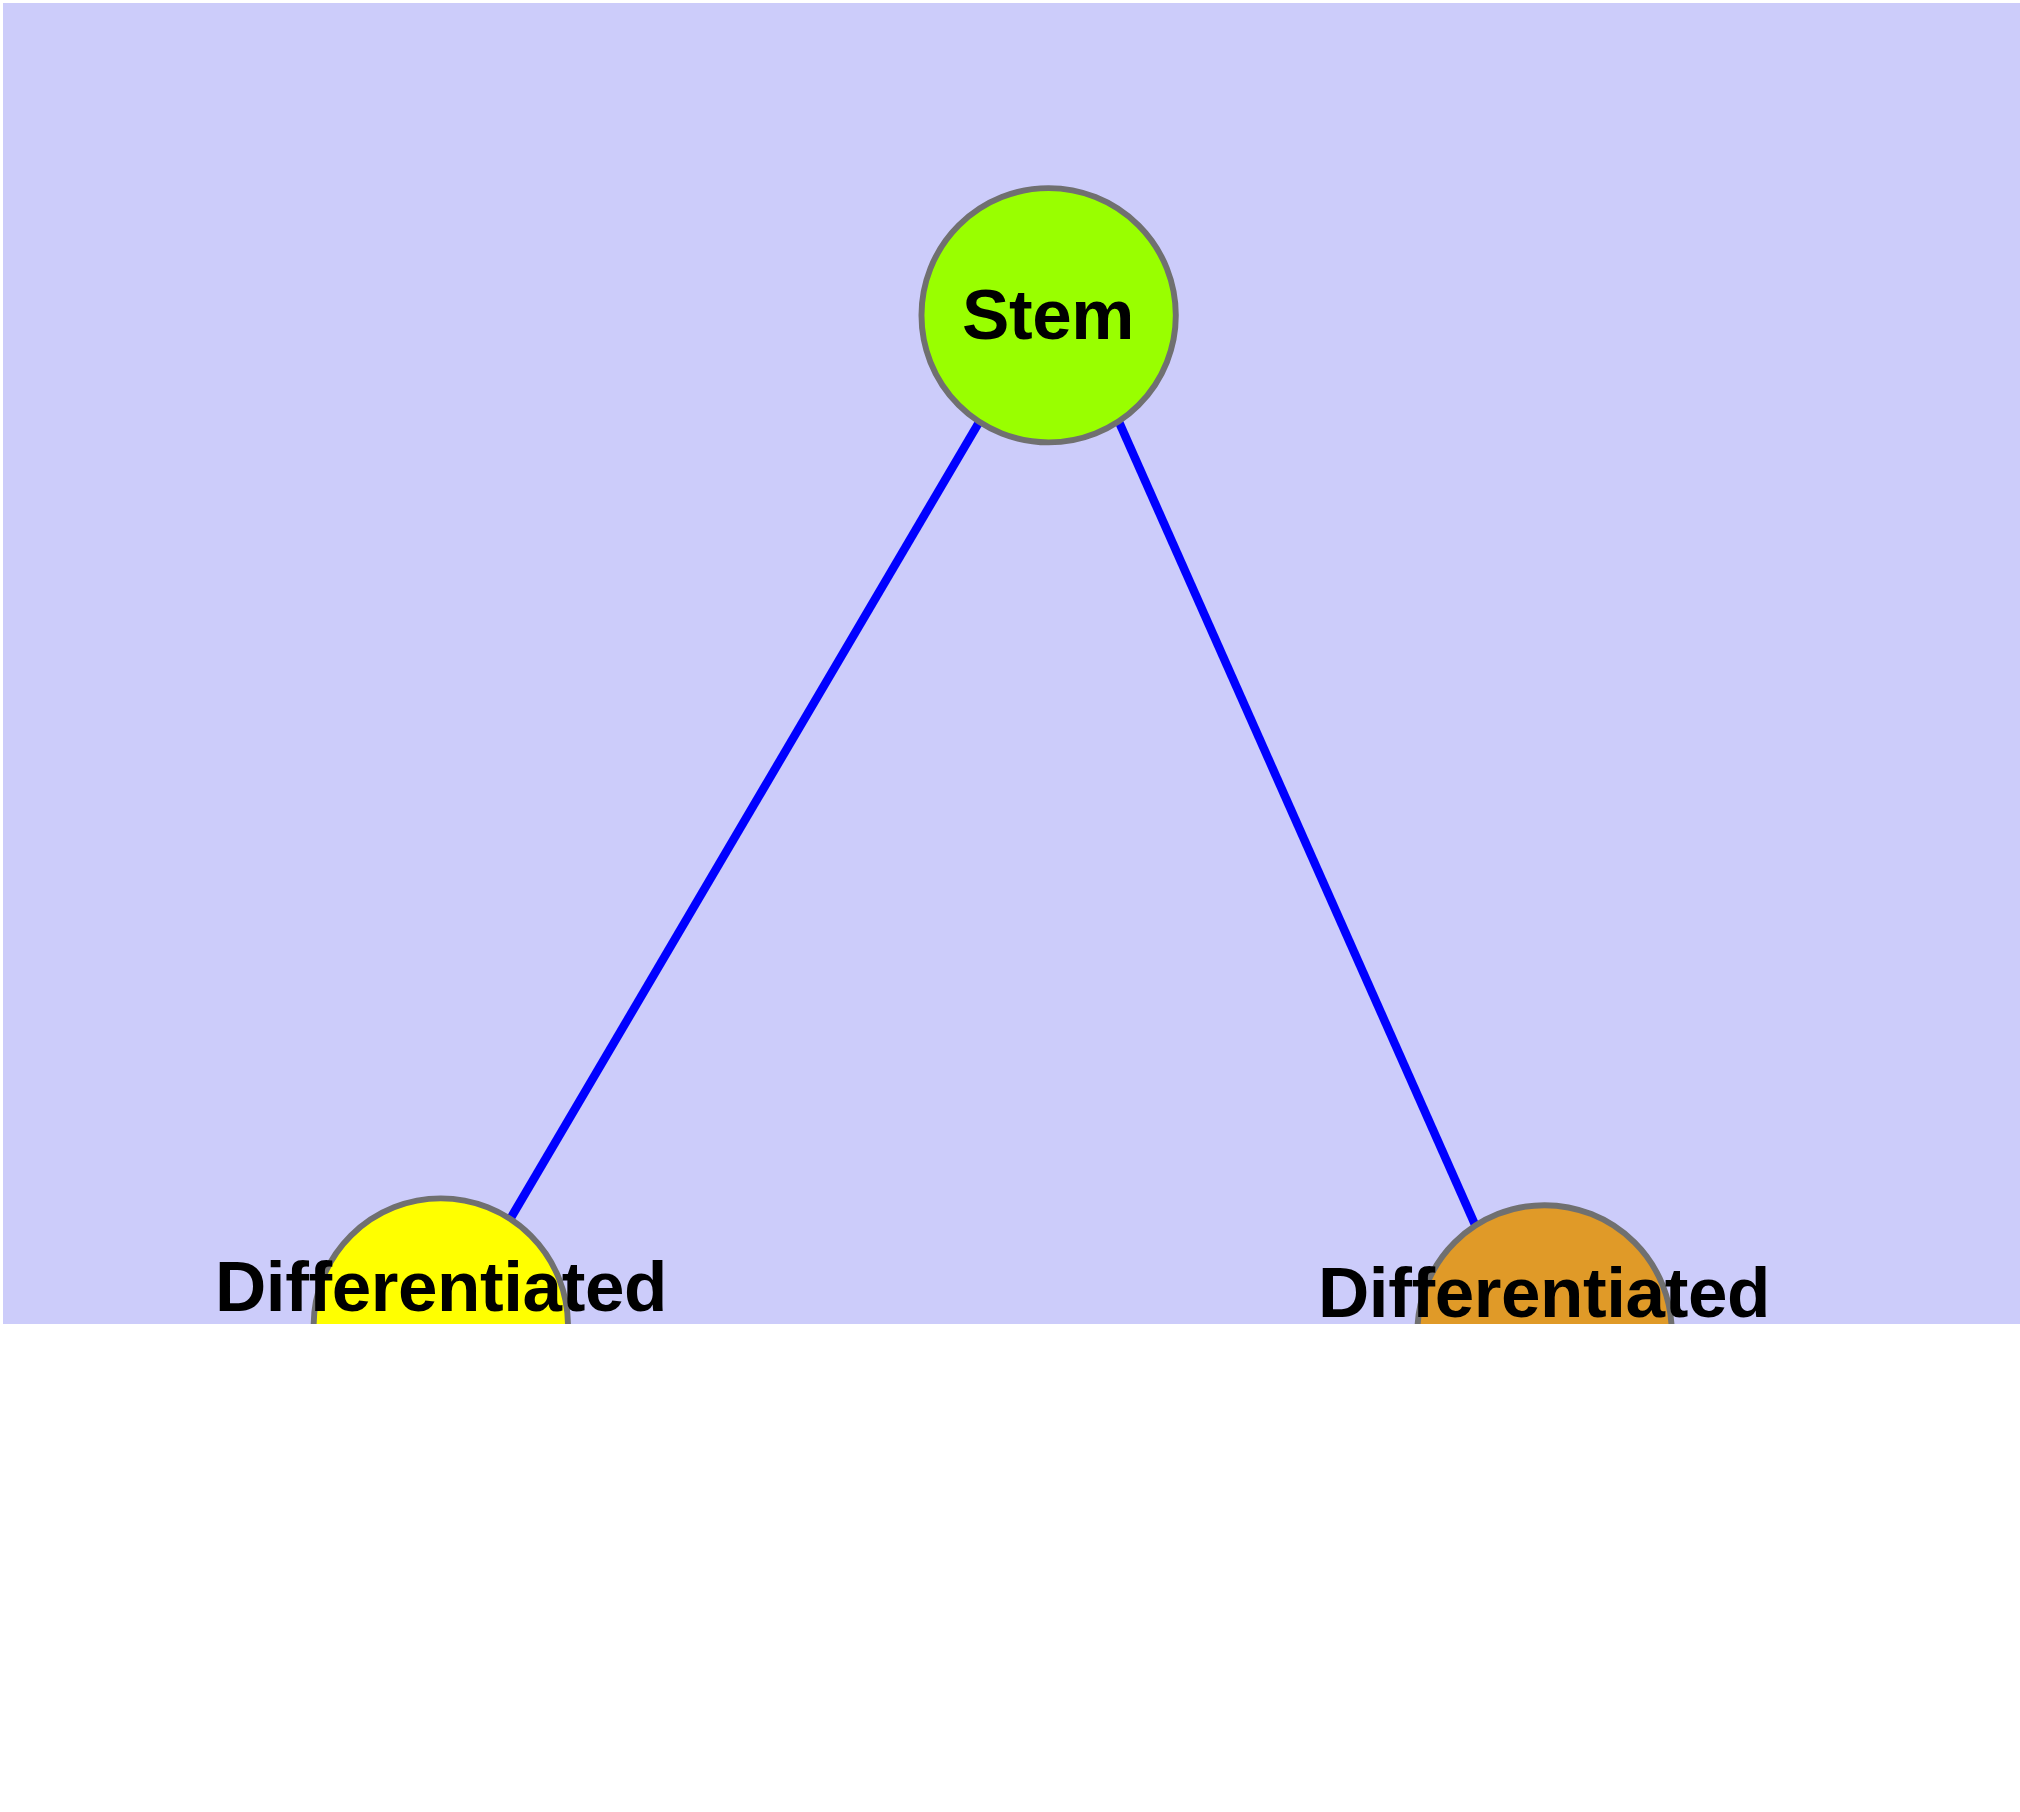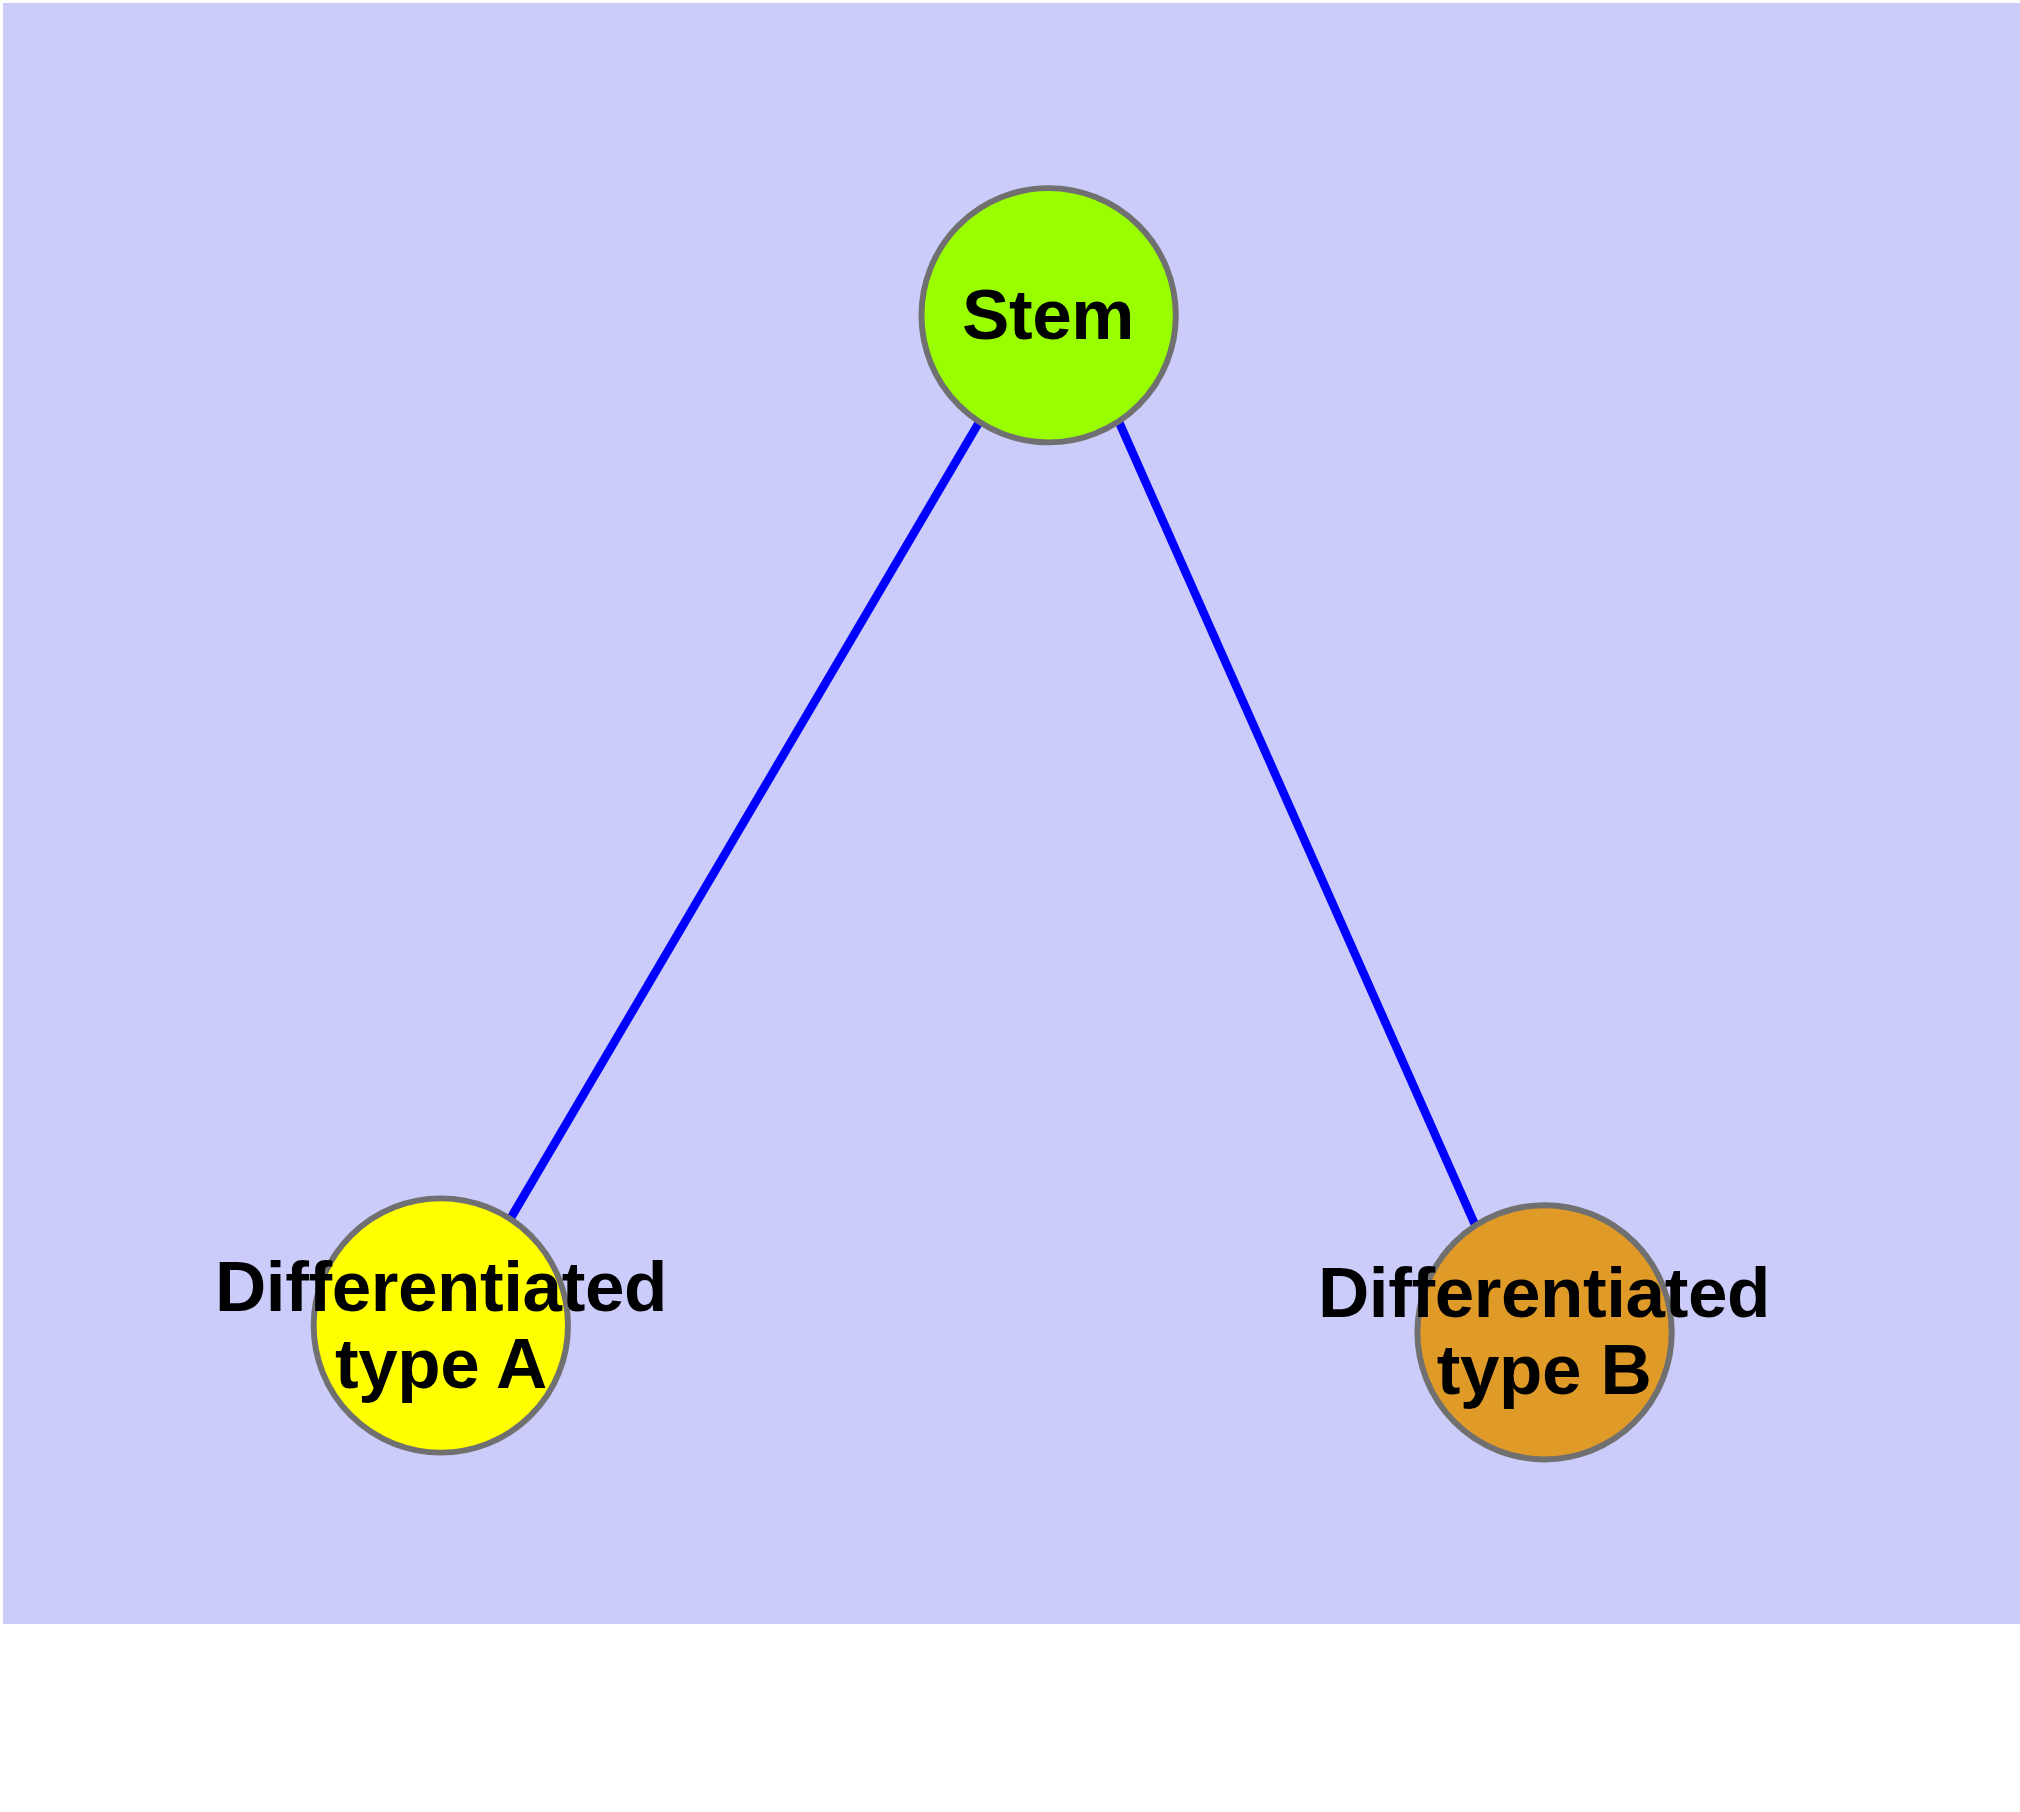--- a/index.html
+++ b/index.html
@@ -3,21 +3,21 @@
 <meta charset="utf-8">
 <style>
   html, body {
     margin: 0;
     padding: 0;
     background: #ffffff;
   }
   #canvas {
     position: relative;
     width: 2021px;
-    height: 1624px;
+    height: 1324px;
     overflow: hidden;
     background: #ffffff;
     font-family: "Liberation Sans", "DejaVu Sans", sans-serif;
   }
   #plot-area {
     position: absolute;
     left: 2.5px;
     top: 3.4px;
     width: 2018px;
     height: 1809px;

